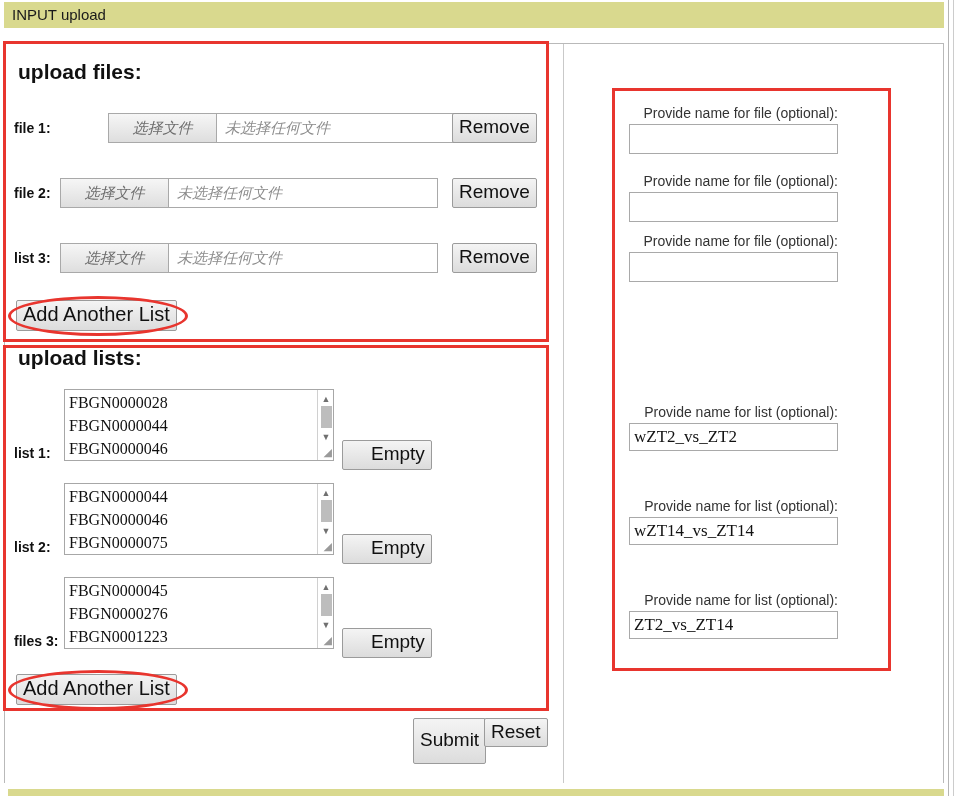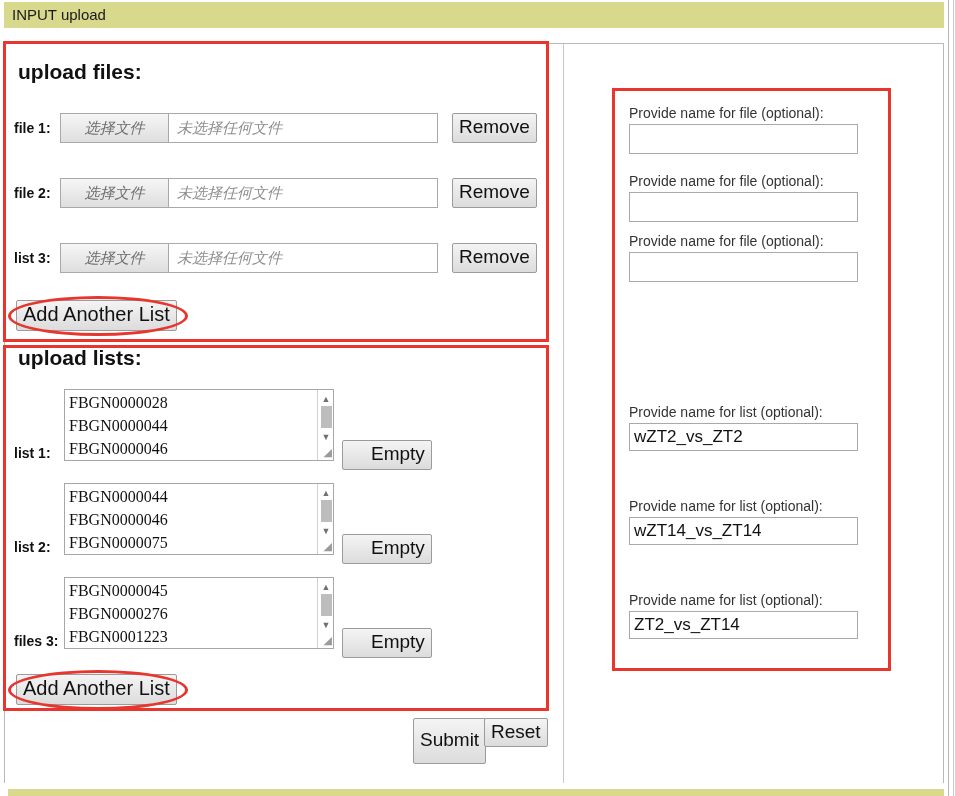--- a/index.html
+++ b/index.html
@@ -218,50 +218,51 @@
   .btn-submit { position: absolute; left: 413px; top: 718px; height: 46px; }
   .btn-reset  { position: absolute; left: 484px; top: 718px; height: 29px; }
 
   
   .name-group { position: absolute; left: 629px; }
   .name-label {
     font-size: 14px;
     color: #333;
     white-space: nowrap;
     margin-bottom: 3px;
+    text-align: right;
   }
   .name-input {
-    width: 229px;
+    width: 209px;
     height: 28px;
     border: 1px solid #a9a9a9;
     background: #ffffff;
     padding: 0 4px;
     font-size: 17px;
     color: #111;
-    font-family: Liberation Sans, sans-serif;
+    font-family: Liberation Serif, serif;
   }
   .name-input.blank { height: 30px; }
 </style>
 </head>
 <body>
 
 <div id="page">
 
   <div class="section-bar">
     <span>INPUT upload</span>
   </div>
 
   <div class="main-box"></div>
   <div class="left-col-divider"></div>
   <div class="page-edge-right"></div>
   <div class="page-edge-right2"></div>
 
   <div class="block-title" id="title-files">upload files:</div>
 
-  <div class="file-row" style="top:113px;">
+  <div class="file-row" style="top:113px;gap:48px;">
     <span class="row-label">file 1:</span>
     <span class="file-input">
       <span class="file-btn">选择文件</span>
       <span class="file-placeholder">未选择任何文件</span>
     </span>
   </div>
   <button class="btn btn-remove" style="top:113px;">Remove</button>
 
   <div class="file-row" style="top:178px;">
     <span class="row-label">file 2:</span>

